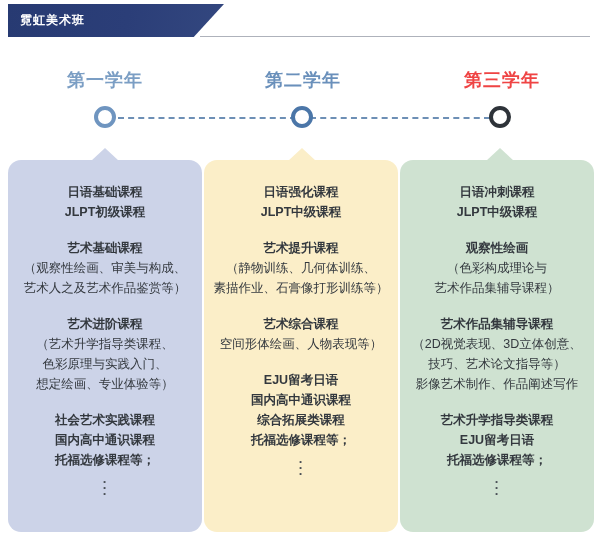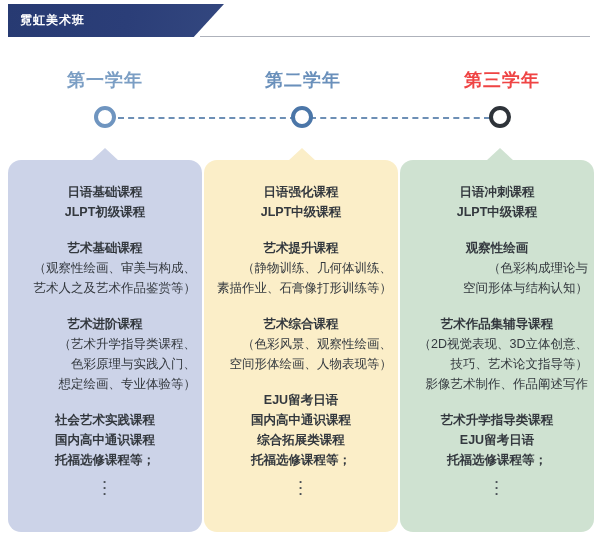--- a/index.html
+++ b/index.html
@@ -133,21 +133,21 @@
 
   .group { margin-bottom: 9px; }
   .line {
     text-align: center;
     font-size: 12.5px;
     line-height: 20px;
     white-space: nowrap;
     color: #33383e;
   }
   .line.head { font-weight: bold; }
-  .line.detail { font-weight: normal; text-align: right; }
+  .line.detail { font-weight: normal; }
   .gap { height: 7px; }
 
   .ellipsis {
     text-align: center;
     line-height: 6px;
     font-size: 13px;
     font-weight: bold;
     color: #4a4f56;
     margin-top: 6px;
   }
@@ -218,21 +218,20 @@
       </div>
       <div class="gap"></div>
       <div class="group">
         <div class="line head">艺术提升课程</div>
         <div class="line detail">（静物训练、几何体训练、</div>
         <div class="line detail">素描作业、石膏像打形训练等）</div>
       </div>
       <div class="gap"></div>
       <div class="group">
         <div class="line head">艺术综合课程</div>
-        <div class="line detail">（色彩风景、观察性绘画、</div>
         <div class="line detail">空间形体绘画、人物表现等）</div>
       </div>
       <div class="gap"></div>
       <div class="group">
         <div class="line head">EJU留考日语</div>
         <div class="line head">国内高中通识课程</div>
         <div class="line head">综合拓展类课程</div>
         <div class="line head">托福选修课程等；</div>
       </div>
       <div class="ellipsis">
@@ -243,21 +242,21 @@
     </div>
   <div class="card card-3">
       <div class="group">
         <div class="line head">日语冲刺课程</div>
         <div class="line head">JLPT中级课程</div>
       </div>
       <div class="gap"></div>
       <div class="group">
         <div class="line head">观察性绘画</div>
         <div class="line detail">（色彩构成理论与</div>
-        <div class="line detail">空间形体与结构认知）</div>
+        <div class="line detail">艺术作品集辅导课程）</div>
       </div>
       <div class="gap"></div>
       <div class="group">
         <div class="line head">艺术作品集辅导课程</div>
         <div class="line detail">（2D视觉表现、3D立体创意、</div>
         <div class="line detail">技巧、艺术论文指导等）</div>
         <div class="line detail">影像艺术制作、作品阐述写作</div>
       </div>
       <div class="gap"></div>
       <div class="group">

